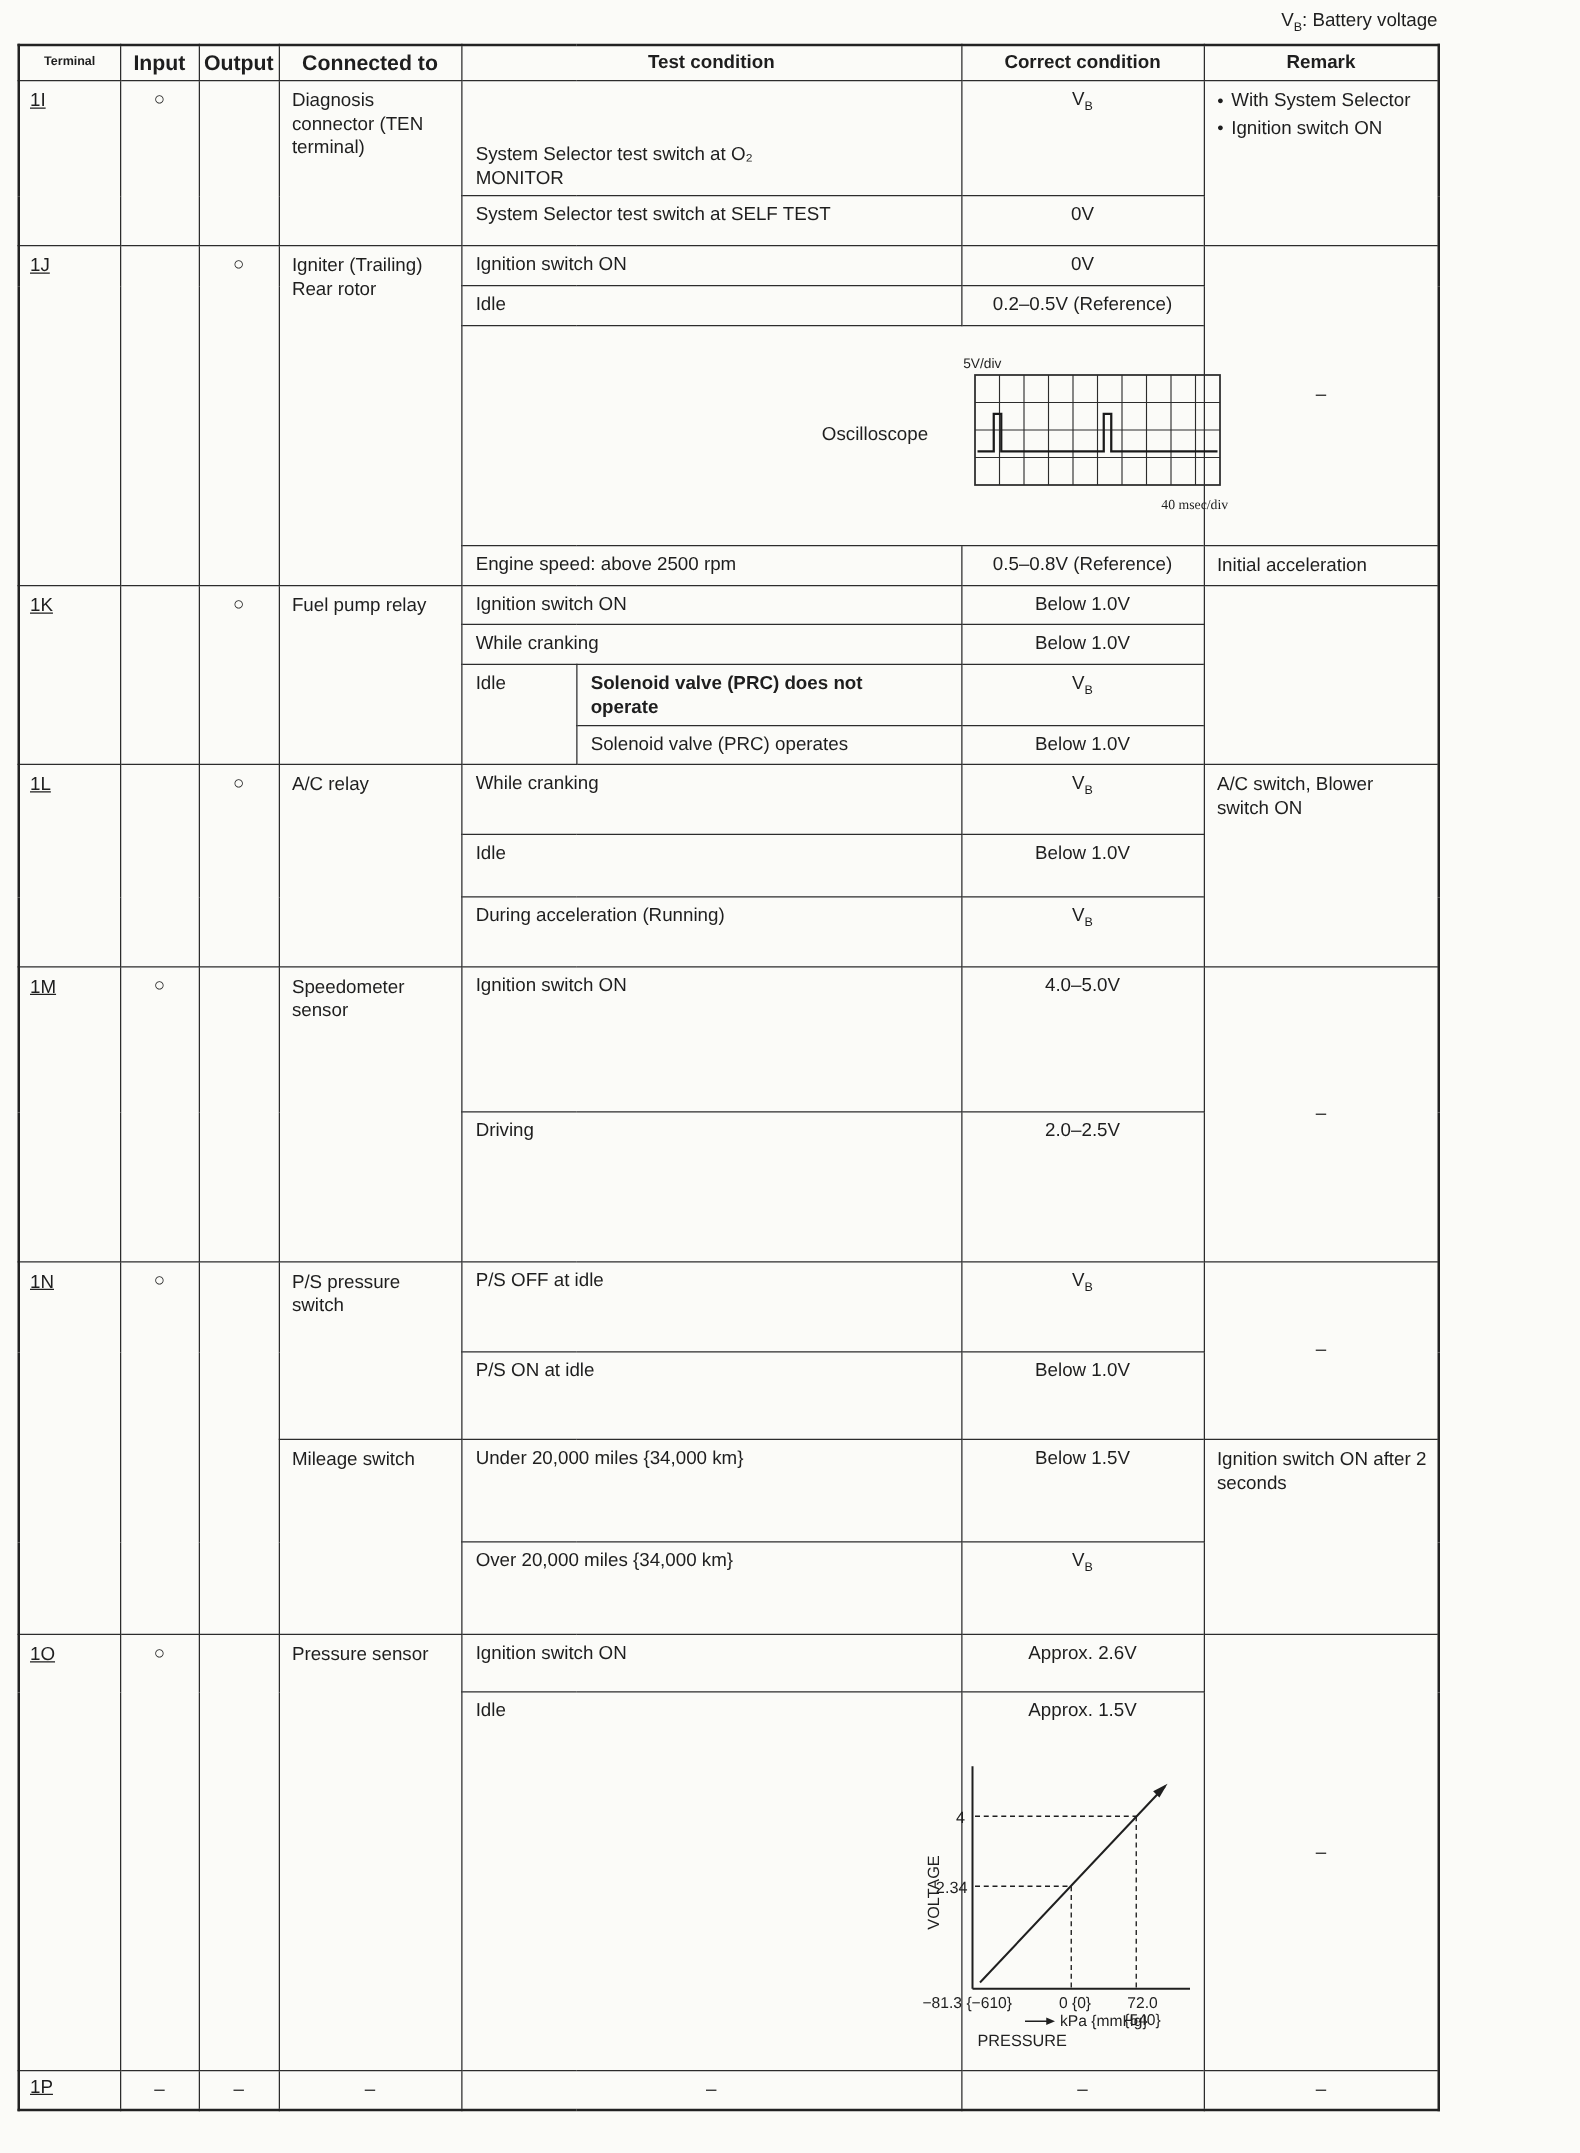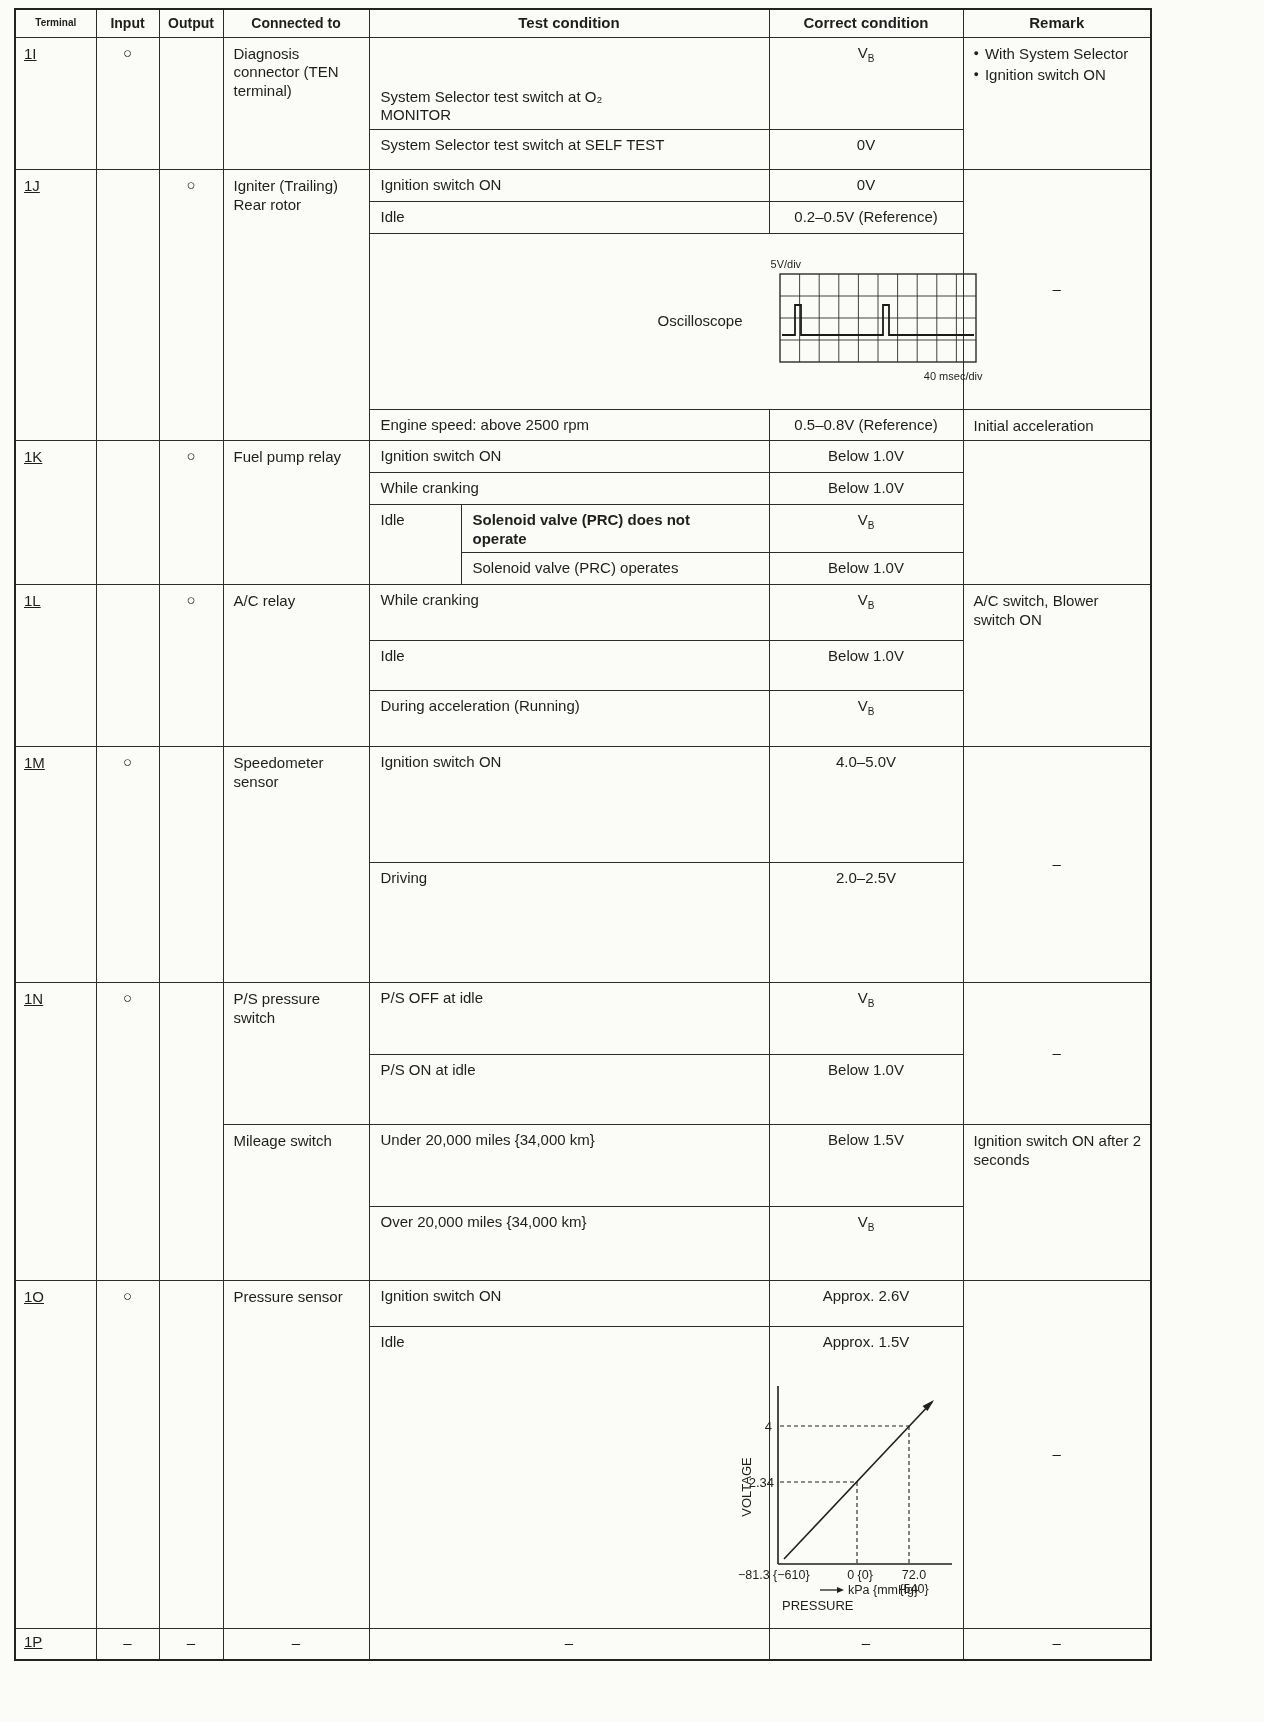--- a/index.html
+++ b/index.html
@@ -13,51 +13,52 @@
     line-height: 1.25;
   }
   .page { width: 1164px; padding: 8px 0 0 14px; }
   .note { width: 1136px; text-align: right; font-size: 15px; margin-bottom: 5px; }
   sub { font-size: 10px; }
 
   table { border-collapse: collapse; table-layout: fixed; width: 1136px; border: 2.5px solid #222; }
   td, th { border: 1.6px solid #2c2c2c; padding: 4px 8px; vertical-align: top; }
   th { font-weight: bold; text-align: center; vertical-align: middle; padding: 3px 2px; font-size: 15px; }
   th.small { font-size: 10px; }
-  th.smaller { font-size: 14px; }
+  th.smaller { font-size: 17px; }
 
   .term   { text-align: left; padding-top: 7px; text-decoration: underline; }
   .mark   { text-align: center; padding-top: 6px; font-size: 15px; }
   .conn   { padding: 7px 6px 4px 10px; }
   .test   { padding: 6px 8px 4px 11px; }
   .correct{ text-align: center; padding: 6px 4px; }
   .remark { padding: 7px 6px 4px 10px; }
   .mid    { vertical-align: middle; }
   .dash-cell { text-align: center; vertical-align: middle; }
 
   .tw270 { display: block; max-width: 280px; margin-top: 44px; }
   .narrow { display: block; max-width: 252px; font-weight: bold; }
 
   .bullet-line { display: flex; gap: 6px; margin-bottom: 3px; }
   .bullet { font-size: 9px; padding-top: 3px; }
 
   .scope-wrap { display: flex; justify-content: flex-end; align-items: center; gap: 28px; padding-right: 0; }
   .scope-block { width: 212px; margin-right: -28px; flex: 0 0 auto; }
   .scope-vdiv { font-size: 11px; margin-bottom: 1px; }
-  .scope-tdiv { font-size: 11px; text-align: right; margin-top: 1px; }
+  .scope-tdiv { font-size: 11px; text-align: right; margin-top: 1px; font-family: Liberation Serif, serif; }
 
   .approx-val { margin-bottom: 20px; }
   .graph-wrap { margin-left: -36px; width: 232px; }
   svg text { font-family: "Liberation Sans", sans-serif; fill: #1f1f1f; }
 </style>
 </head>
 <body>
 
 <div class="page">
 
+  <div class="note"><span>V</span><sub>B</sub><span>: Battery voltage</span></div>
 
   <table>
     <colgroup>
       <col style="width:81px">
         <col style="width:63px">
         <col style="width:64px">
       <col style="width:146px">
         <col style="width:92px">
         <col style="width:308px">
       <col style="width:194px">

